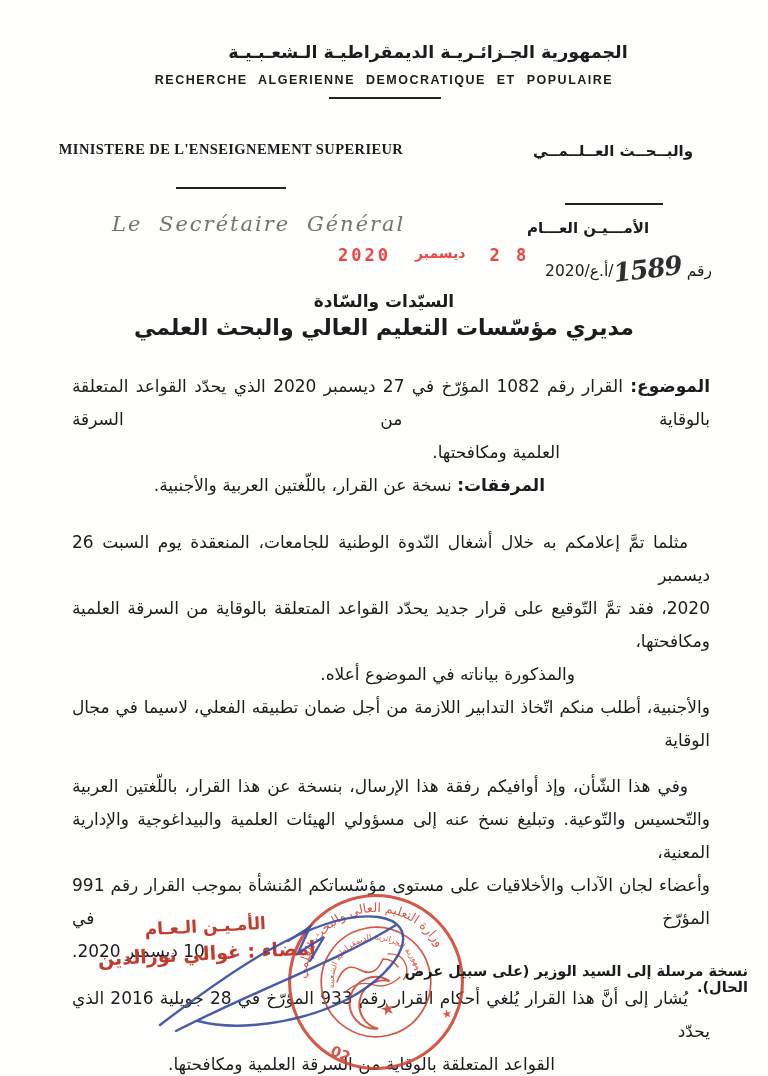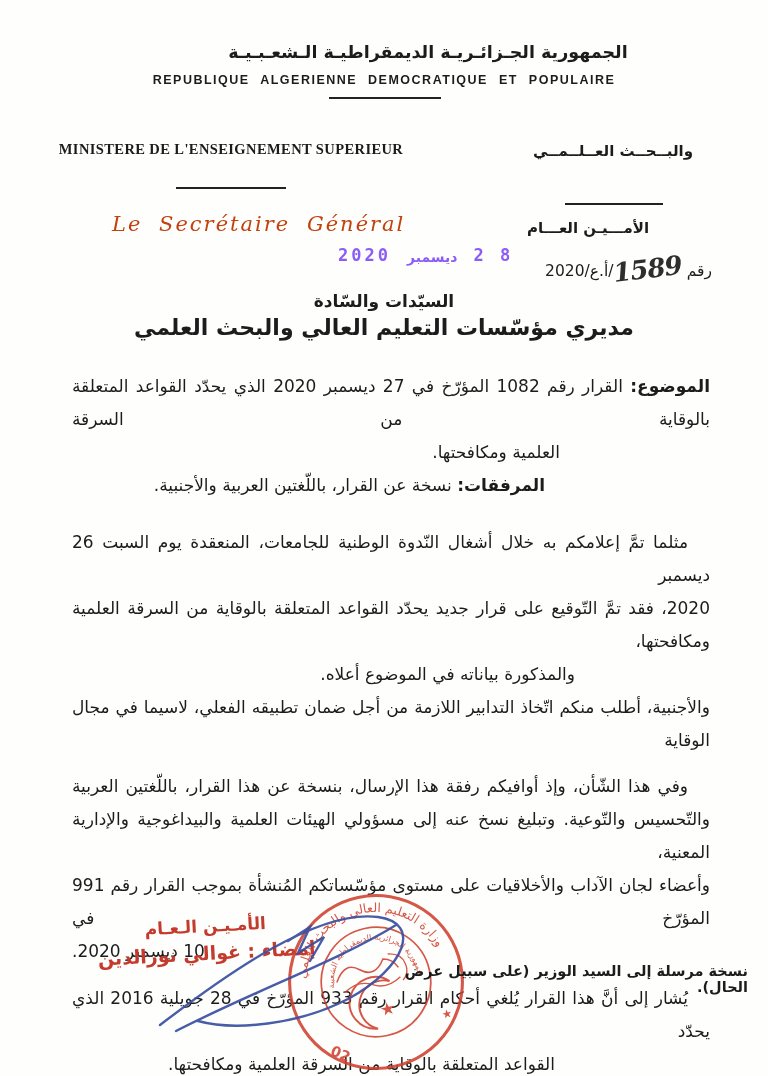--- a/index.html
+++ b/index.html
@@ -35,31 +35,31 @@
   .rule-ministry-fr{top:187px;left:176px;width:110px;}
   .ministry-ar{
     position:absolute;top:136px;right:20px;width:270px;
     text-align:center;font-weight:bold;font-size:15px;
     line-height:31px;direction:rtl;
   }
   .rule-ministry-ar{top:203px;right:105px;width:98px;height:1.5px;}
   .sender-fr{
     position:absolute;top:212px;left:112px;
     font-family:"DejaVu Serif", serif;font-style:italic;
-    font-size:21px;letter-spacing:2px;word-spacing:8px;color:#c2410c;text-align:center;
+    font-size:21px;letter-spacing:2px;word-spacing:8px;color:#737373;text-align:center;
   }
   .sender-ar{
     position:absolute;top:219px;right:80px;width:200px;
     text-align:center;font-weight:bold;font-size:15px;direction:rtl;
   }
   
   .date-stamp{
     position:absolute;top:245px;left:338px;
-    display:flex;align-items:flex-end;gap:16px;
-    color:#8b5cf6;font-weight:bold;
+    display:flex;align-items:flex-start;gap:24px;
+    color:#ef4444;font-weight:bold;
   }
   .date-stamp .num{font-family:"DejaVu Sans Mono", monospace;font-size:17px;letter-spacing:3px;}
   .date-stamp .month{font-size:14px;}
   .ref-number{
     position:absolute;top:252px;right:56px;
     direction:rtl;font-size:15.5px;white-space:nowrap;
   }
   .ref-number .hand{
     display:inline-block;
     font-family:"DejaVu Serif", serif;font-style:italic;
@@ -98,21 +98,21 @@
     position:absolute;top:963px;right:20px;width:360px;
     direction:rtl;text-align:right;font-size:14.5px;font-weight:bold;
   }
 </style>
 </head>
 <body>
 
 <div class="page">
 
   <div class="republic-ar">الجمهورية الجـزائـريـة الديمقراطيـة الـشعـبـيـة</div>
-  <div class="republic-fr">REPUBLIQUE ALGERIENNE DEMOCRATIQUE ET POPULAIRE</div>
+  <div class="republic-fr">RECHERCHE ALGERIENNE DEMOCRATIQUE ET POPULAIRE</div>
   <div class="rule rule-republic"></div>
 
   <div class="ministry-fr">
     <div>MINISTERE DE L'ENSEIGNEMENT SUPERIEUR</div>
   </div>
   <div class="rule rule-ministry-fr"></div>
 
   <div class="ministry-ar">
     <div>والبــحــث العــلــمــي</div>
   </div>

